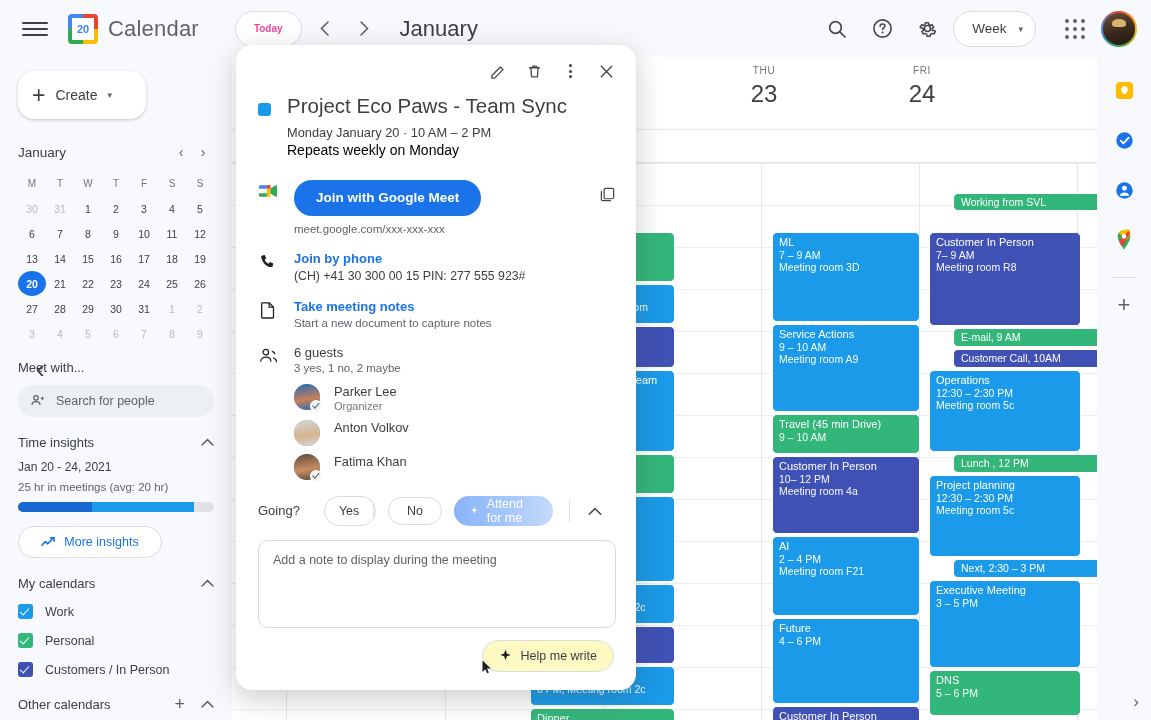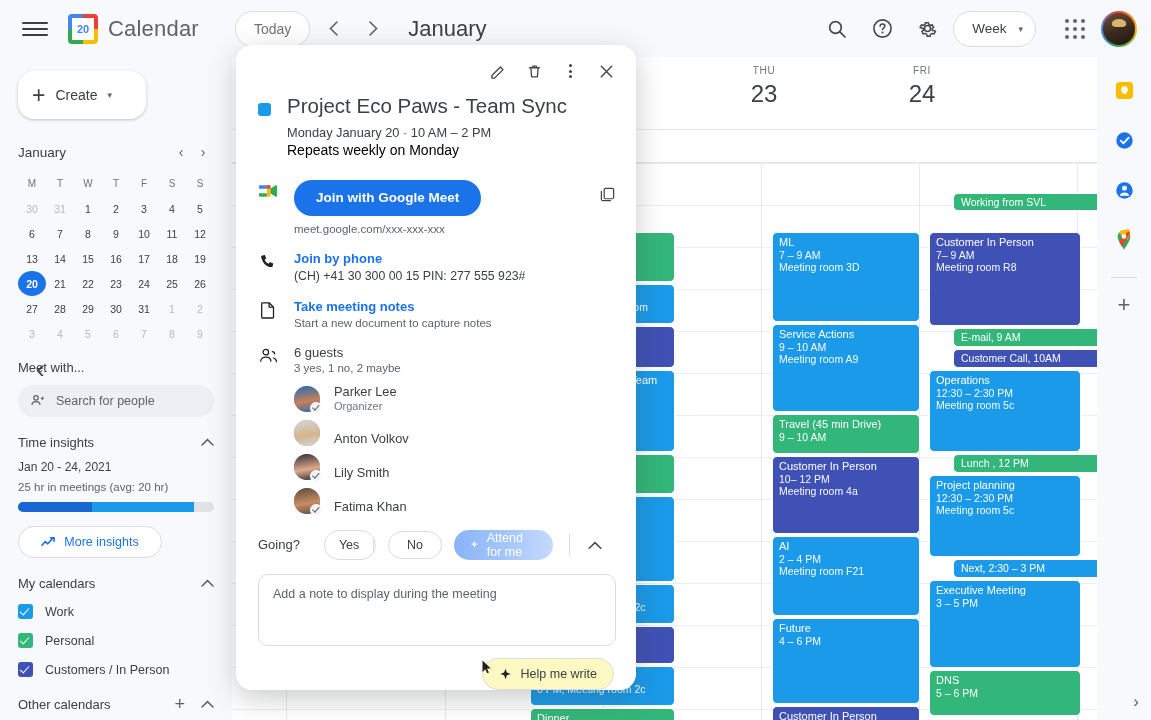--- a/index.html
+++ b/index.html
@@ -30,22 +30,22 @@
   .gcal-logo .q3 { left: 0; bottom: 0; background: #34a853; }
   .gcal-logo .q4 { right: 0; bottom: 0; background: #fbbc04; }
   .gcal-logo .inner {
     position: absolute; left: 4px; top: 4px; right: 4px; bottom: 4px;
     background: #fff; display: flex; align-items: center; justify-content: center;
     font-size: 11px; font-weight: bold; color: #4285f4;
   }
   .brand { font-size: 22px; color: #5f6368; margin-left: 10px; letter-spacing: .2px; }
   .today-btn {
     margin-left: 36px; height: 36px; padding: 0 18px; border-radius: 18px;
-    border: 1px solid #dadce0; background: #fff; font-size: 14px; color: #737373;
-    display: flex; align-items: center; cursor: pointer; font-weight: 400;
+    border: 1px solid #dadce0; background: #fff; font-size: 10px; color: #ec4899;
+    display: flex; align-items: center; cursor: pointer; font-weight: 700;
   }
   .navarrow {
     width: 34px; height: 34px; border-radius: 50%; display: flex; align-items: center;
     justify-content: center; color: #5f6368; font-size: 19px; cursor: pointer; margin-left: 6px;
   }
   .period { margin-left: 18px; font-size: 22px; color: #3c4043; }
   .topspacer { flex: 1; }
   .ticon {
     width: 38px; height: 38px; border-radius: 50%; display: flex; align-items: center;
     justify-content: center; color: #5f6368; cursor: pointer; margin-right: 7px;
@@ -211,21 +211,21 @@
     cursor: pointer; border: none;
   }
   .meet-url { font-size: 11.5px; color: #5f6368; margin-top: 7px; }
   .copy-ico { color: #444746; cursor: pointer; padding-top: 6px; }
   .lnk { font-size: 13px; color: #1a73e8; font-weight: 600; cursor: pointer; }
   .sub { font-size: 11.5px; color: #5f6368; margin-top: 3px; }
   .g-count { font-size: 13px; color: #3c4043; }
   .g-sub { font-size: 11.5px; color: #5f6368; margin-top: 2px; }
 
   .guests { padding: 10px 20px 0 58px; }
-  .guest { display: flex; align-items: flex-end; gap: 14px; margin-bottom: 8px; }
+  .guest { display: flex; align-items: flex-start; gap: 14px; margin-bottom: 8px; }
   .g-av { width: 26px; height: 26px; border-radius: 50%; position: relative; flex: 0 0 auto;
     background: #9aa0a6; overflow: visible; }
   .g-av .face { position: absolute; inset: 0; border-radius: 50%; overflow: hidden; }
   .g-av .chk {
     position: absolute; right: -2px; bottom: -2px; width: 12px; height: 12px; border-radius: 50%;
     background: #f1f3f4; border: 1.5px solid #fff; display: flex; align-items: center; justify-content: center;
   }
   .g-av .chk::after {
     content: ''; width: 3px; height: 5.5px; border: solid #5f6368; border-width: 0 1.4px 1.4px 0;
     transform: rotate(42deg) translate(-0.5px,-0.5px);
@@ -774,29 +774,20 @@
         <div class="guest">
           <div class="g-av">
             <div class="face" style="background: linear-gradient(170deg, rgb(207, 216, 220) 0%, rgb(215, 180, 142) 58%, rgb(207, 216, 220) 100%);"></div>
           </div>
           <div>
             <div class="g-name">Anton Volkov</div>
           </div>
         </div>
         <div class="guest">
           <div class="g-av">
-            <div class="face" style="background: linear-gradient(170deg, rgb(43, 43, 51) 0%, rgb(224, 169, 139) 58%, rgb(43, 43, 51) 100%);"></div>
-            <div class="chk"></div>
-          </div>
-          <div>
-            <div class="g-name">Lily Smith</div>
-          </div>
-        </div>
-        <div class="guest">
-          <div class="g-av">
             <div class="face" style="background: linear-gradient(170deg, rgb(90, 74, 58) 0%, rgb(201, 140, 99) 58%, rgb(90, 74, 58) 100%);"></div>
             <div class="chk"></div>
           </div>
           <div>
             <div class="g-name">Fatima Khan</div>
           </div>
         </div>
       </div>
 
     <div class="going-row">

